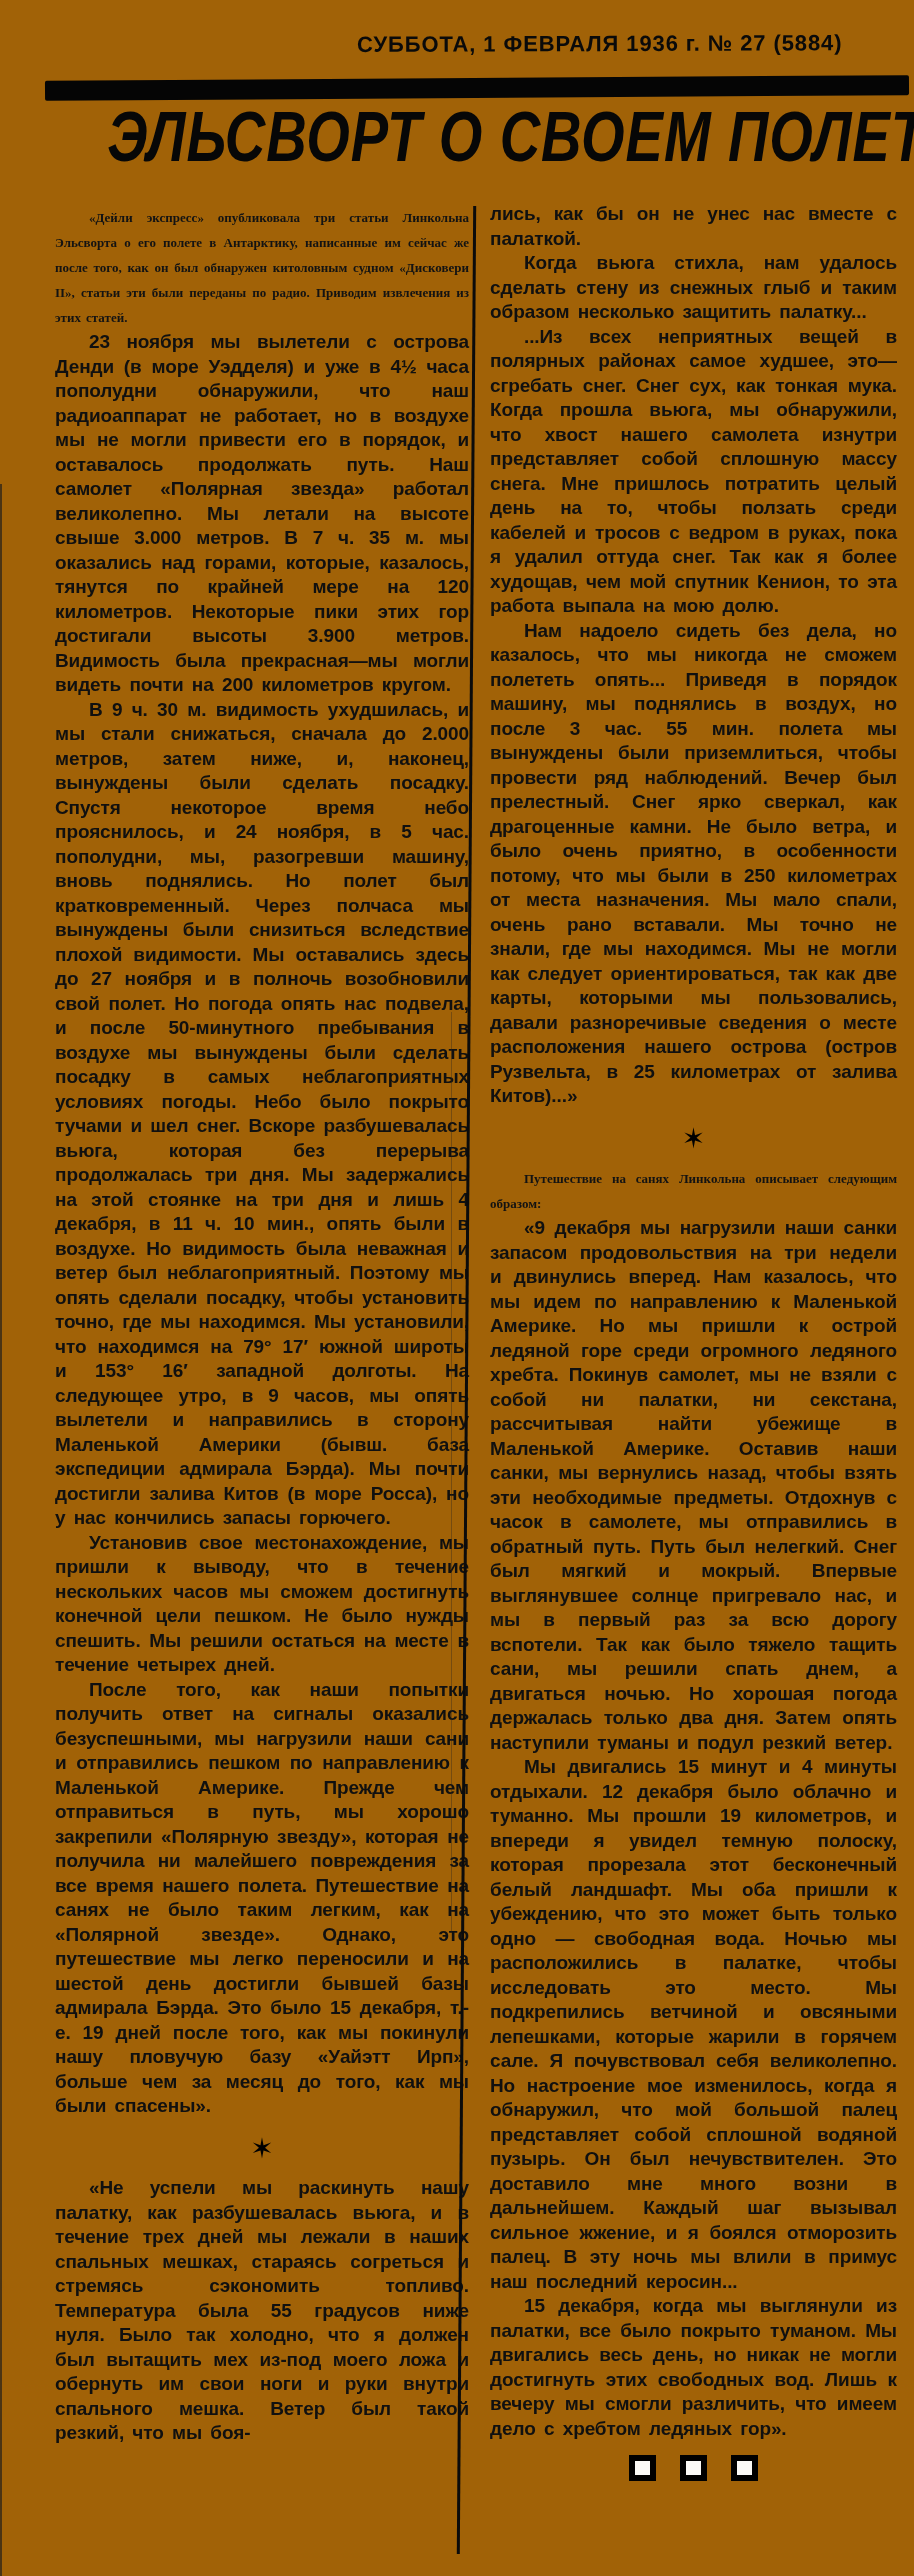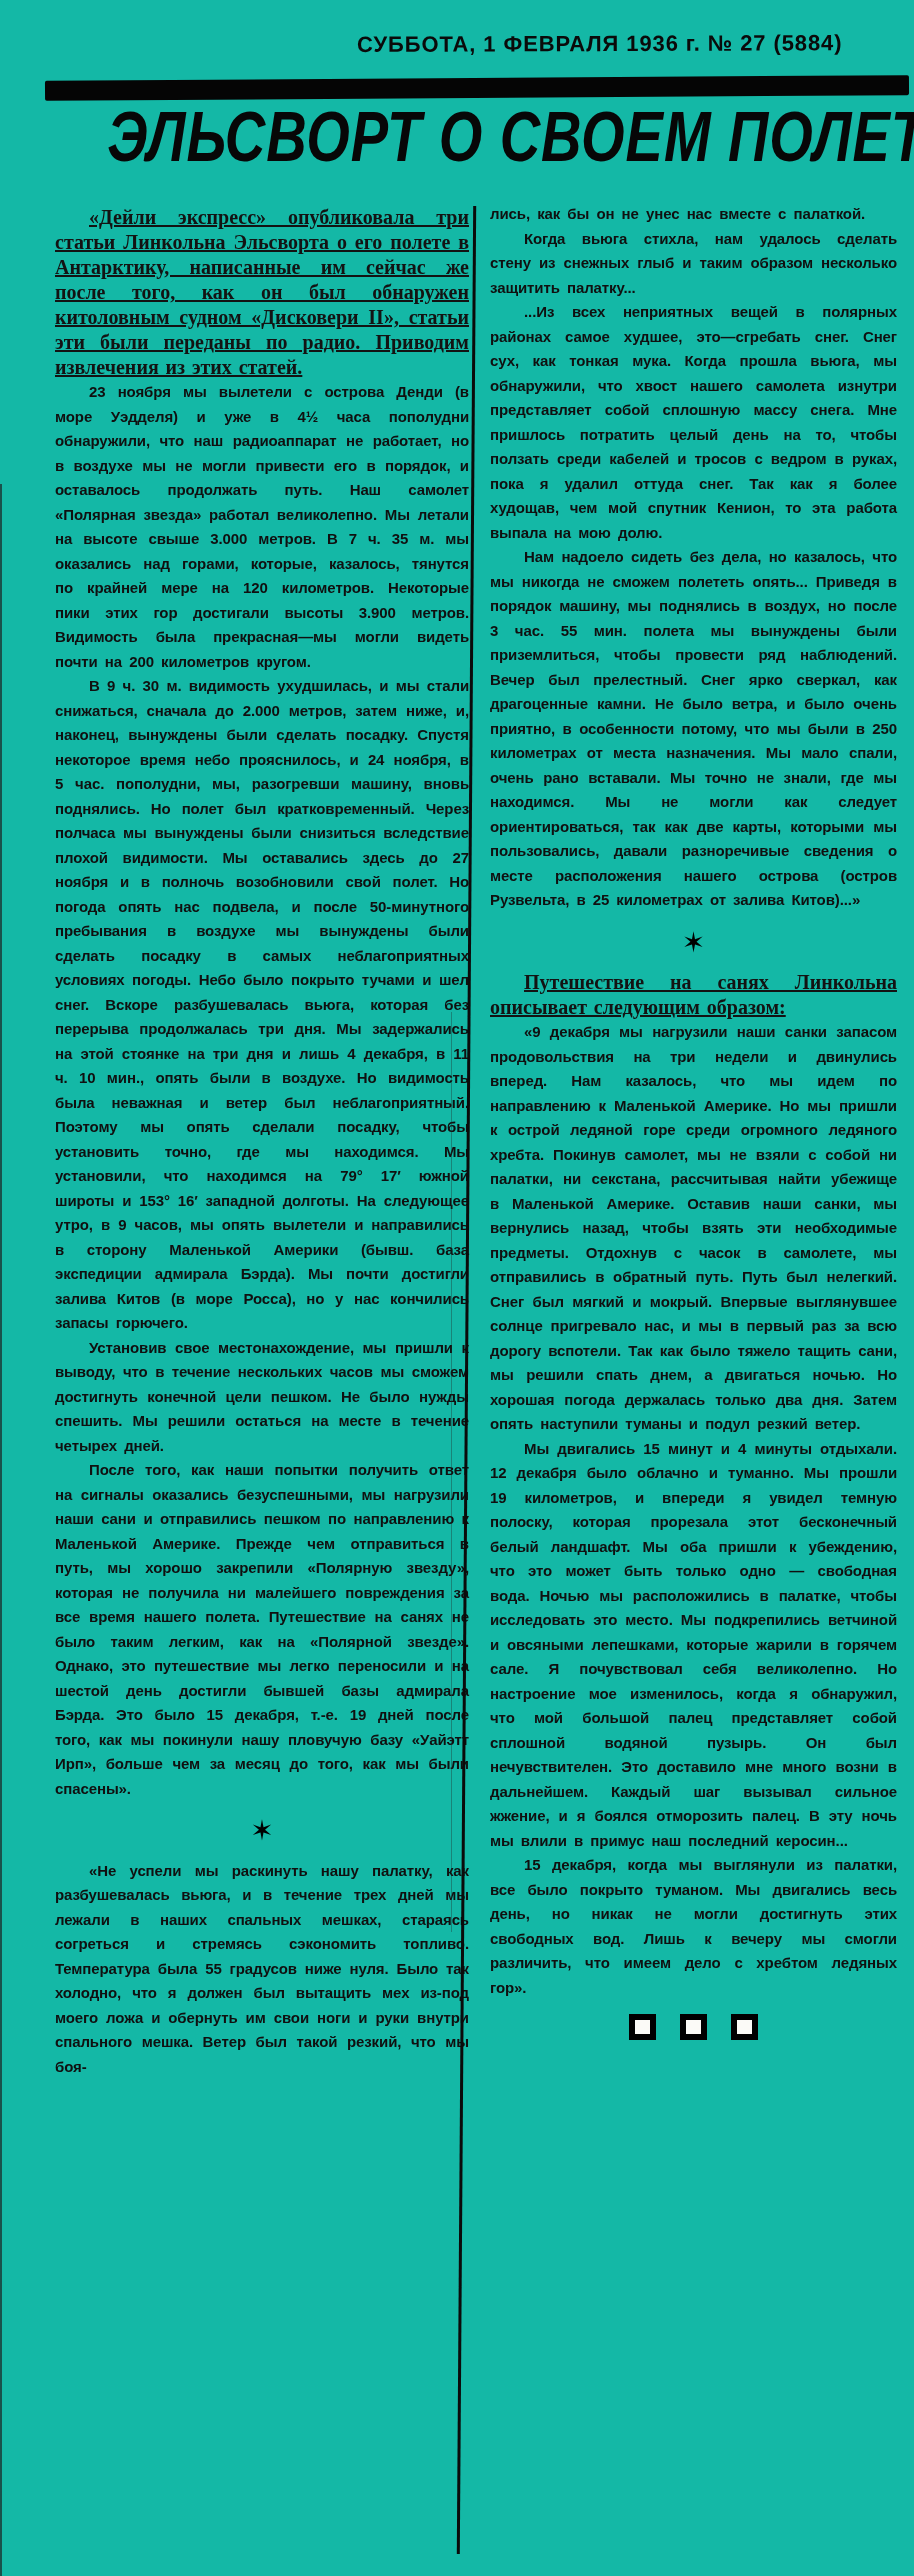--- a/index.html
+++ b/index.html
@@ -1,18 +1,18 @@
 <!DOCTYPE html>
 <html style="font-size:9.8px"><head>
 <meta charset="utf-8">
 <style>
   html,body { margin:0; padding:0; background:#ffffff; }
   .page {
     position:relative; width:914px; height:2576px;
-    background:#14b8a6; overflow:hidden;
+    background:#a16207; overflow:hidden;
     color:#0e0e0e;
   }
   .dateline {
     position:absolute; top:31px; left:357px; width:533px;
     font-family:"Liberation Sans",sans-serif; font-weight:700;
     font-size:22px; letter-spacing:0.9px; white-space:nowrap;
     color:#0a0a0a; transform:rotate(-0.2deg);
   }
   .bar {
     position:absolute; top:78px; left:45px; width:864px; height:20px;
@@ -39,29 +39,29 @@
   .rule-ghost {
     position:absolute; left:451px; top:1012px; width:1.2px; height:920px;
     background:#222; opacity:0.35;
   }
   .scan-edge {
     position:absolute; left:0; top:484px; width:1.8px; height:2092px;
     background:#1b1b1b; opacity:0.65;
   }
   .p-body {
     font-family:"Liberation Sans",sans-serif; font-weight:700;
-    font-size:15px; line-height:24.5px; letter-spacing:-0.1px;
+    font-size:19px; line-height:24.5px; letter-spacing:-0.1px;
     word-spacing:3.1px; text-align:justify; text-indent:34px;
     margin:0; color:#101010;
   }
   .p-cont { text-indent:0; }
   .p-lead {
     font-family:"Liberation Serif",serif; font-weight:700;
-    font-size:20px; line-height:25px; word-spacing:1.8px;
-    text-align:justify; text-indent:34px; margin:0; color:#131313;text-decoration:underline;
+    font-size:13px; line-height:25px; word-spacing:1.8px;
+    text-align:justify; text-indent:34px; margin:0; color:#131313;
   }
   .orn-star {
     text-align:center; font-family:"DejaVu Sans",sans-serif;
     font-size:28px; line-height:1; padding:16px 0 13.5px 0; color:#000;
   }
   .orn-squares { text-align:center; padding:13.5px 0 18.4px 0; }
   .sq {
     display:inline-block; width:14.7px; height:14.7px;
     border:6.1px solid #000; margin:0 12.3px; vertical-align:middle;
     background:#fbfaf7;

